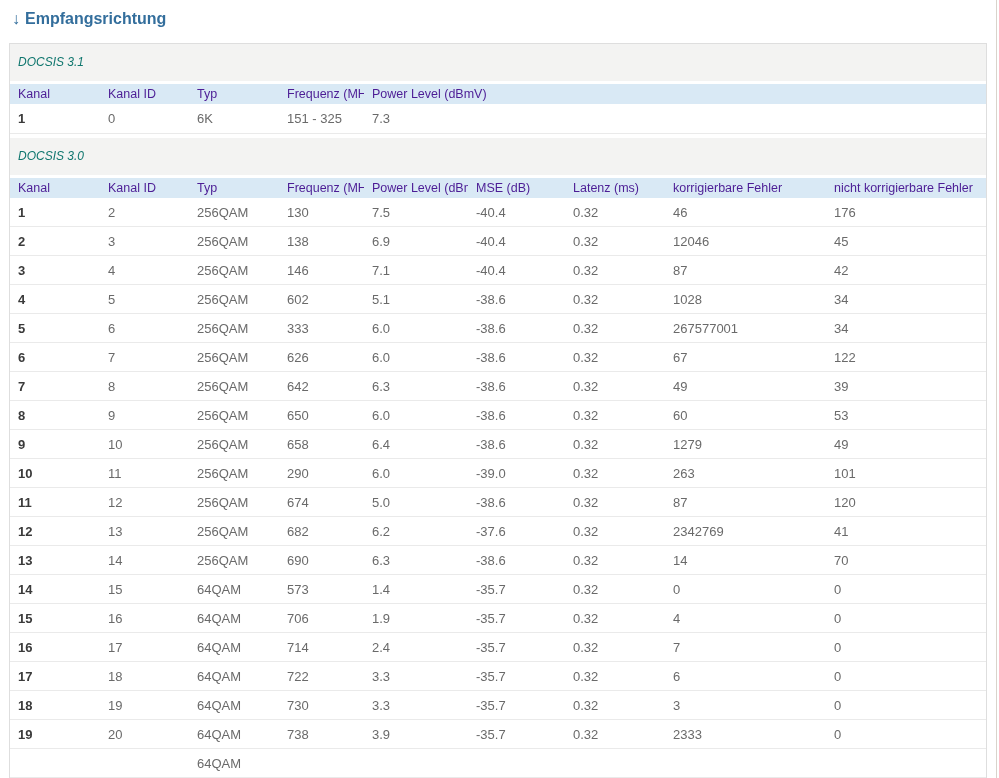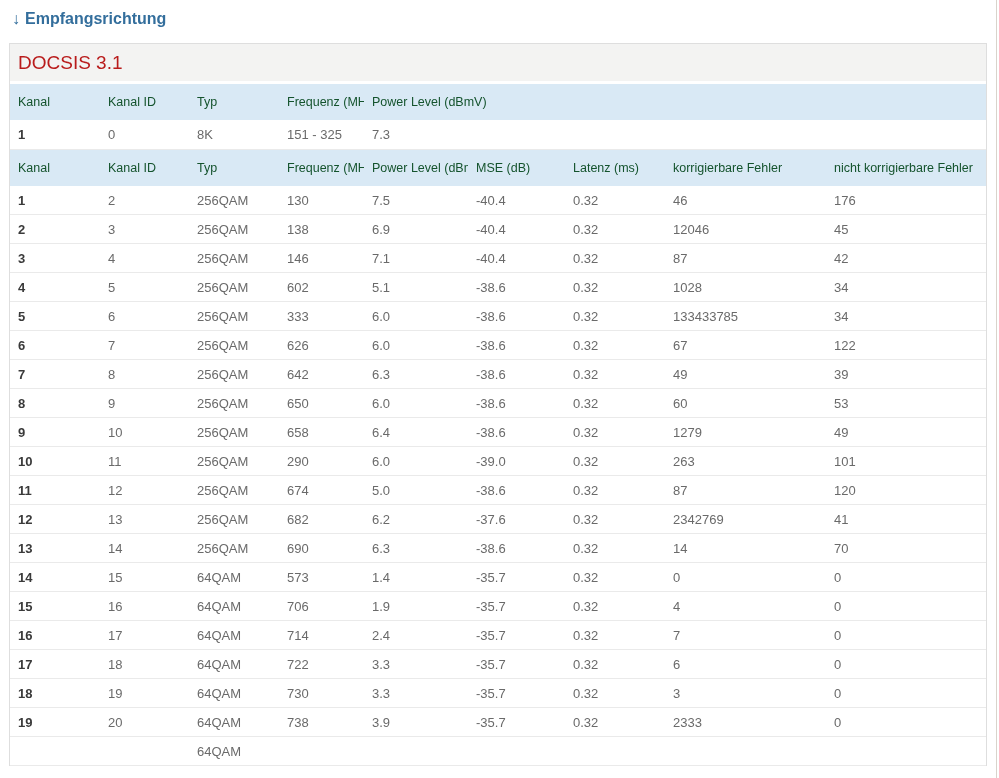--- a/index.html
+++ b/index.html
@@ -12,28 +12,29 @@
     margin:10px 0 0 12px;font-size:16px;font-weight:bold;color:#336e9c;
     display:flex;align-items:baseline;gap:5px;
   }
   .page-title .arrow{font-weight:bold}
   .panel{
     margin:15px 12px 0 9px;width:976px;
     border:1px solid #dedede;border-bottom:none;background:#ffffff;
   }
   .section-bar{
     height:37px;line-height:37px;padding-left:8px;
-    background:#f3f3f2;color:#b91c1c;font-size:19px;
+    background:#f3f3f2;color:#0f766e;font-size:12px;
     border-bottom:3px solid #ffffff;
+    font-style:italic;
   }
   .section-bar.second{margin-top:4px}
   table{width:100%;border-collapse:collapse;table-layout:fixed}
   th{
-    background:#d9e9f5;color:#14532d;font-weight:normal;text-align:left;
-    font-size:12.5px;height:36px;padding:0 8px;white-space:nowrap;overflow:hidden;
+    background:#d9e9f5;color:#4c1d95;font-weight:normal;text-align:left;
+    font-size:12.5px;height:20px;padding:0 8px;white-space:nowrap;overflow:hidden;
   }
   td{
     font-size:13px;color:#6a6a6a;height:28px;padding:0 8px;
     border-bottom:1px solid #eaeaea;white-space:nowrap;overflow:hidden;
   }
   td:first-child{color:#3a3a3a;font-weight:bold}
   .t31 td{height:29px}
   
   .t9 th:nth-child(1),.t9 td:nth-child(1){width:74px}
   .t9 th:nth-child(2),.t9 td:nth-child(2){width:73px}
@@ -68,27 +69,28 @@
           <th>Kanal ID</th>
           <th>Typ</th>
           <th>Frequenz (MHz)</th>
           <th>Power Level (dBmV)</th>
         </tr>
     </thead>
     <tbody class="t31">
         <tr>
           <td>1</td>
           <td>0</td>
-          <td>8K</td>
+          <td>6K</td>
           <td>151 - 325</td>
           <td>7.3</td>
         </tr>
       </tbody>
   </table>
 
+  <div class="section-bar second">DOCSIS 3.0</div>
 
   <table class="t9">
     <thead>
       <tr>
           <th>Kanal</th>
           <th>Kanal ID</th>
           <th>Typ</th>
           <th>Frequenz (MHz)</th>
           <th>Power Level (dBmV)</th>
           <th>MSE (dB)</th>
@@ -143,21 +145,21 @@
           <td>34</td>
         </tr>
         <tr>
           <td>5</td>
           <td>6</td>
           <td>256QAM</td>
           <td>333</td>
           <td>6.0</td>
           <td>-38.6</td>
           <td>0.32</td>
-          <td>133433785</td>
+          <td>267577001</td>
           <td>34</td>
         </tr>
         <tr>
           <td>6</td>
           <td>7</td>
           <td>256QAM</td>
           <td>626</td>
           <td>6.0</td>
           <td>-38.6</td>
           <td>0.32</td>

